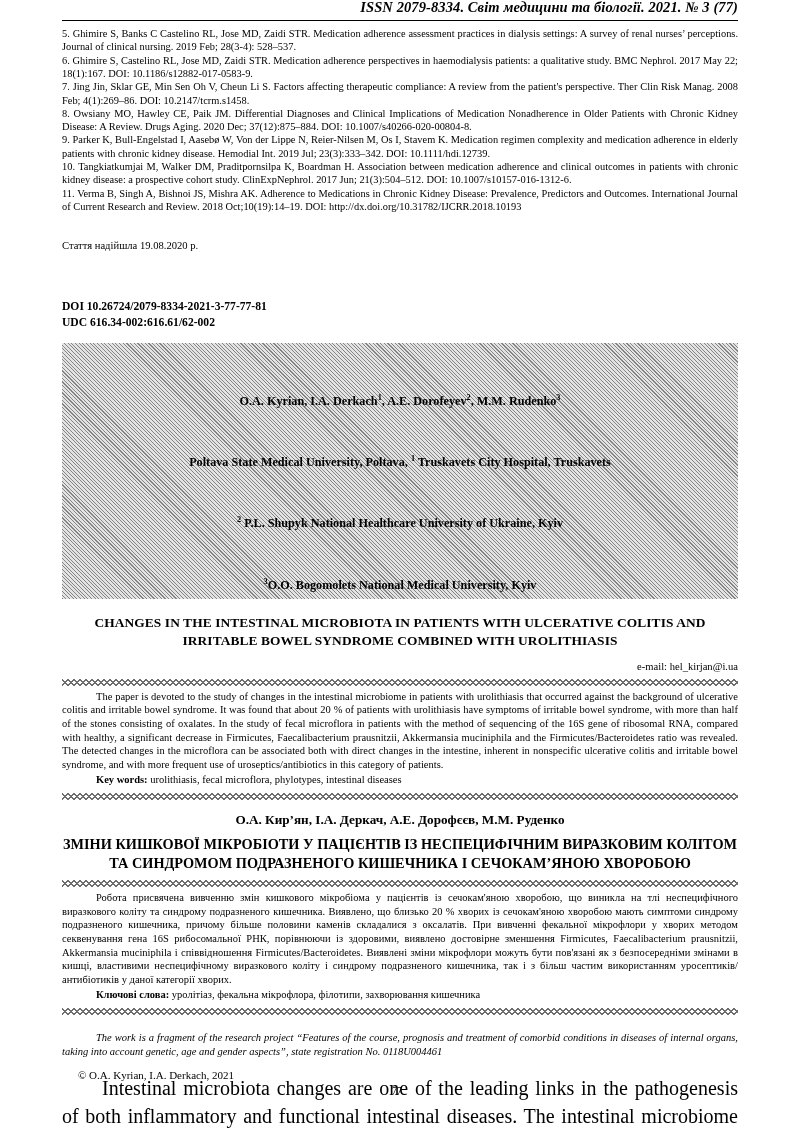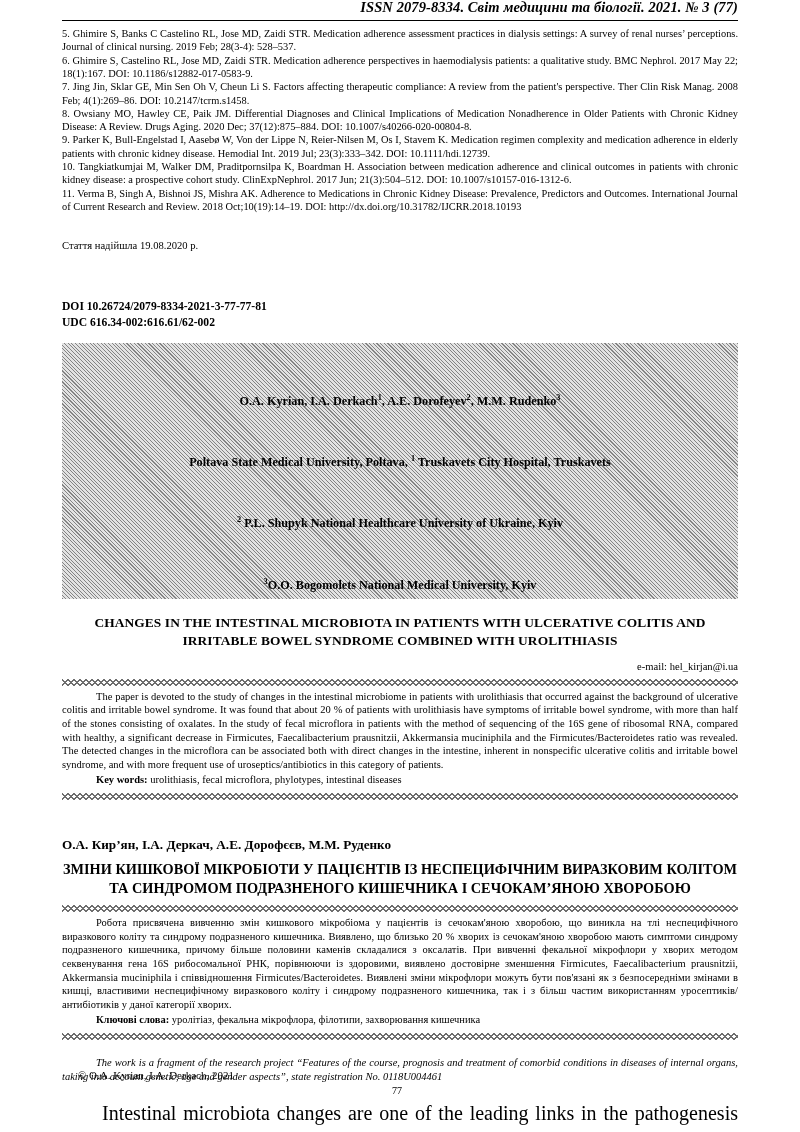--- a/index.html
+++ b/index.html
@@ -114,21 +114,22 @@
     font-size: 10.5px;
     line-height: 1.30;
     text-align: justify;
   }
   .abstract p { margin: 0; text-indent: 34px; }
   .abstract .kw { text-indent: 34px; margin-top: 1px; }
   .kw b { font-weight: bold; }
 
   
   .authors-ua {
-    margin-top: 37px;
+    margin-top: 12px;
+    text-align: center;
     font-weight: bold;
     font-size: 13.2px;
   }
   .title-ua {
     margin-top: 7px;
     text-align: center;
     font-weight: bold;
     font-size: 14.3px;
     line-height: 1.33;
   }

